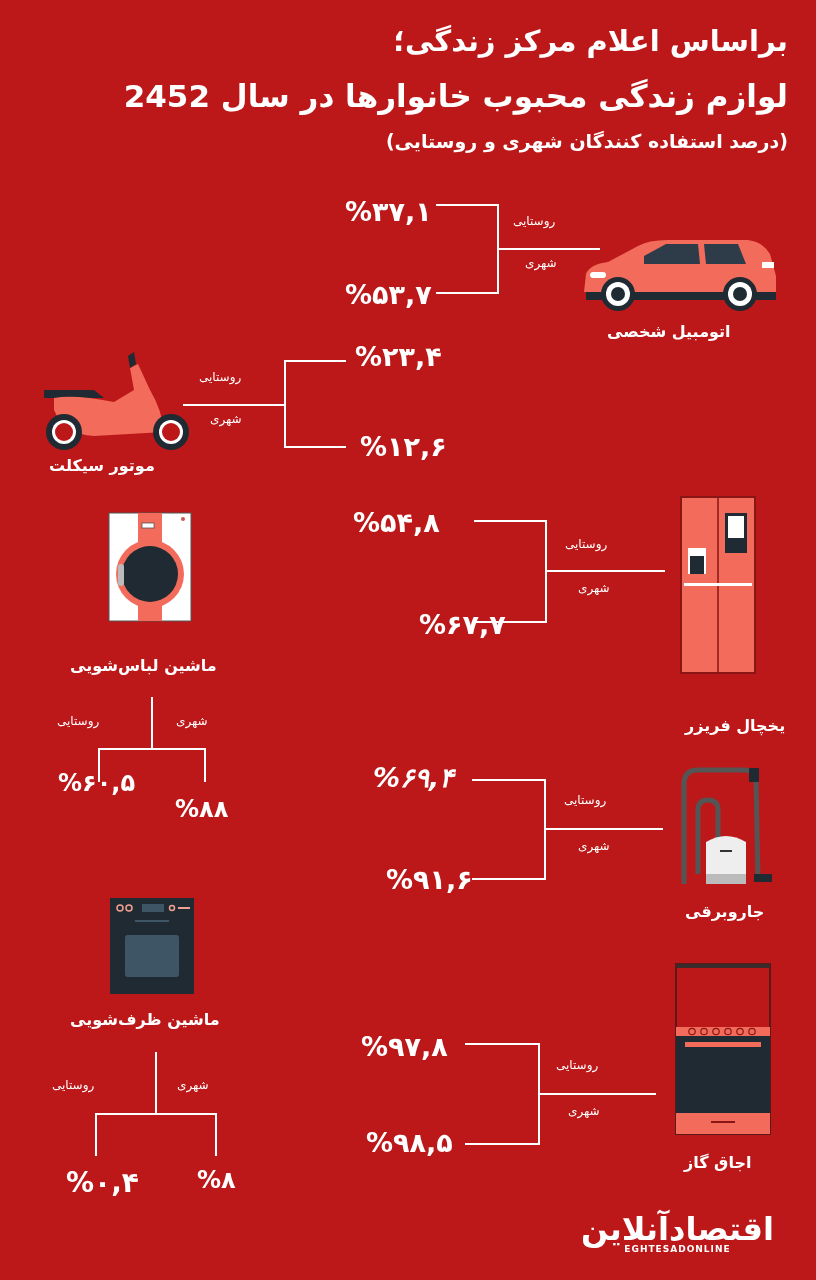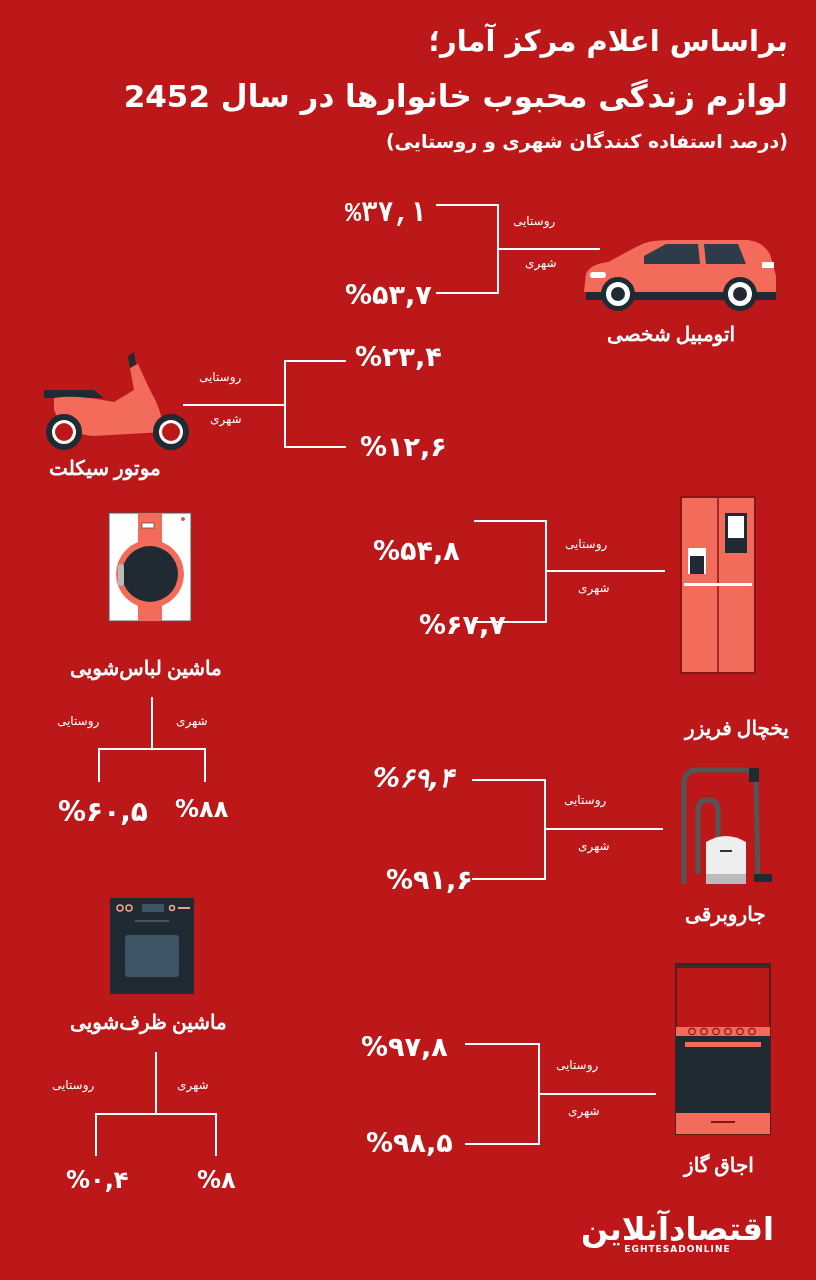--- a/index.html
+++ b/index.html
@@ -4,35 +4,35 @@
 <style>
   html, body { margin:0; padding:0; }
   body { width:816px; height:1280px; background:#bc1819; position:relative; overflow:hidden;
          font-family:"DejaVu Sans", sans-serif; color:#fff; direction:rtl; }
   .abs { position:absolute; }
   .title1 { right:28px; top:24px; font-size:29px; font-weight:bold; white-space:nowrap; }
   .title2 { right:28px; top:78px; font-size:31px; font-weight:bold; white-space:nowrap; }
   .title3 { right:28px; top:130px; font-size:19px; font-weight:bold; white-space:nowrap; }
   .pct { font-size:27px; font-weight:bold; white-space:nowrap; direction:rtl; }
   .lbl { font-size:12px; font-weight:normal; white-space:nowrap;text-align:center; }
-  .name { font-size:20px; font-weight:bold; white-space:nowrap;font-family:Liberation Serif, serif; }
+  .name { font-size:16px; font-weight:bold; white-space:nowrap; }
   .ln { background:#fff; position:absolute; }
   .logo { right:42px; top:1210px; text-align:center; }
   .logo .fa { font-size:32px; font-weight:bold; letter-spacing:-1px; }
   .logo .en { font-size:9px; font-weight:bold; letter-spacing:1px; direction:ltr; margin-top:-4px; }
 </style>
 </head>
 <body>
 
-<div class="abs title1">براساس اعلام مرکز آمار؛</div>
+<div class="abs title1">براساس اعلام مرکز زندگی؛</div>
 <div class="abs title2">لوازم زندگی محبوب خانوارها در سال 2452</div>
 <div class="abs title3">(درصد استفاده کنندگان شهری و روستایی)</div>
 
 <div>
-  <div class="abs pct" style="left:345px;top:196px;font-family:Liberation Mono, monospace;">%۳۷,۱</div>
+  <div class="abs pct" style="left:345px;top:196px;">%۳۷,۱</div>
   <div class="abs pct" style="left:345px;top:279px;">%۵۳,۷</div>
   <div class="ln" style="left:436px;top:204px;width:63px;height:2px;"></div>
   <div class="ln" style="left:436px;top:292px;width:63px;height:2px;"></div>
   <div class="ln" style="left:497px;top:204px;width:2px;height:90px;"></div>
   <div class="ln" style="left:497px;top:248px;width:103px;height:2px;"></div>
   <div class="abs lbl" style="left:513px;top:214px;">روستایی</div>
   <div class="abs lbl" style="left:525px;top:256px;">شهری</div>
   <svg class="abs" style="left:578px;top:234px;" width="204" height="80" viewBox="0 0 204 80">
     <path d="M6 58 L8 40 Q12 30 30 28 L60 12 Q70 6 90 6 L170 6 Q185 8 192 20 L198 42 L198 60 Z" fill="#f26b5b"></path>
     <path d="M66 22 L88 10 L120 10 L122 30 L66 30 Z" fill="#2d3c48"></path>
@@ -67,21 +67,21 @@
   <div class="ln" style="left:284px;top:360px;width:2px;height:88px;"></div>
   <div class="ln" style="left:284px;top:360px;width:62px;height:2px;"></div>
   <div class="ln" style="left:284px;top:446px;width:62px;height:2px;"></div>
   <div class="abs lbl" style="left:199px;top:370px;">روستایی</div>
   <div class="abs lbl" style="left:210px;top:412px;">شهری</div>
   <div class="abs pct" style="left:355px;top:341px;">%۲۳,۴</div>
   <div class="abs pct" style="left:360px;top:431px;">%۱۲,۶</div>
 </div>
 
 <div>
-  <div class="abs pct" style="left:373px;top:507px;margin-top:28px;">%۵۴,۸</div>
+  <div class="abs pct" style="left:353px;top:507px;">%۵۴,۸</div>
   <div class="abs pct" style="left:376px;top:609px;margin-left:43px;">%۶۷,۷</div>
   <div class="ln" style="left:474px;top:520px;width:72px;height:2px;"></div>
   <div class="ln" style="left:474px;top:621px;width:72px;height:2px;"></div>
   <div class="ln" style="left:545px;top:520px;width:2px;height:103px;"></div>
   <div class="ln" style="left:545px;top:570px;width:120px;height:2px;"></div>
   <div class="abs lbl" style="left:565px;top:537px;">روستایی</div>
   <div class="abs lbl" style="left:578px;top:581px;">شهری</div>
   <svg class="abs" style="left:680px;top:496px;" width="76" height="178" viewBox="0 0 76 178">
     <rect x="1" y="1" width="74" height="176" fill="#f26b5b" stroke="#8a1515" stroke-width="2"></rect>
     <line x1="38" y1="1" x2="38" y2="177" stroke="#8a1515" stroke-width="1.5"></line>
@@ -104,21 +104,21 @@
     <rect x="34" y="11" width="12" height="5" fill="#fff" stroke="#555" stroke-width="0.8"></rect>
     <circle cx="75" cy="7" r="2" fill="#c55"></circle>
   </svg>
   <div class="abs name" style="left:70px;top:656px;">ماشین لباس‌شویی</div>
   <div class="ln" style="left:151px;top:697px;width:2px;height:52px;"></div>
   <div class="ln" style="left:98px;top:748px;width:108px;height:2px;"></div>
   <div class="ln" style="left:98px;top:748px;width:2px;height:34px;"></div>
   <div class="ln" style="left:204px;top:748px;width:2px;height:34px;"></div>
   <div class="abs lbl" style="left:57px;top:714px;">روستایی</div>
   <div class="abs lbl" style="left:176px;top:714px;">شهری</div>
-  <div class="abs pct" style="left:58px;top:795px;font-size:28px;">%۶۰,۵</div>
+  <div class="abs pct" style="left:58px;top:769px;font-size:24px;">%۶۰,۵</div>
   <div class="abs pct" style="left:175px;top:795px;font-size:24px;">%۸۸</div>
 </div>
 
 <div>
   <div class="abs pct" style="left:373px;top:762px;font-style:italic;">%۶۹,۴</div>
   <div class="abs pct" style="left:386px;top:864px;">%۹۱,۶</div>
   <div class="ln" style="left:472px;top:779px;width:73px;height:2px;"></div>
   <div class="ln" style="left:472px;top:878px;width:73px;height:2px;"></div>
   <div class="ln" style="left:544px;top:779px;width:2px;height:101px;"></div>
   <div class="ln" style="left:544px;top:828px;width:119px;height:2px;"></div>
@@ -147,21 +147,21 @@
     <rect x="25" y="22" width="34" height="2" fill="#3e5566"></rect>
     <rect x="15" y="37" width="54" height="42" rx="3" fill="#3e5566"></rect>
   </svg>
   <div class="abs name" style="left:70px;top:1010px;">ماشین ظرف‌شویی</div>
   <div class="ln" style="left:155px;top:1052px;width:2px;height:63px;"></div>
   <div class="ln" style="left:95px;top:1113px;width:122px;height:2px;"></div>
   <div class="ln" style="left:95px;top:1113px;width:2px;height:43px;"></div>
   <div class="ln" style="left:215px;top:1113px;width:2px;height:43px;"></div>
   <div class="abs lbl" style="left:52px;top:1078px;">روستایی</div>
   <div class="abs lbl" style="left:177px;top:1078px;">شهری</div>
-  <div class="abs pct" style="left:66px;top:1166px;font-size:24px;">%۰,۴</div>
+  <div class="abs pct" style="left:66px;top:1166px;font-size:28px;">%۰,۴</div>
   <div class="abs pct" style="left:197px;top:1166px;font-size:24px;">%۸</div>
 </div>
 
 <div>
   <div class="abs pct" style="left:361px;top:1031px;">%۹۷,۸</div>
   <div class="abs pct" style="left:366px;top:1127px;">%۹۸,۵</div>
   <div class="ln" style="left:465px;top:1043px;width:74px;height:2px;"></div>
   <div class="ln" style="left:465px;top:1143px;width:74px;height:2px;"></div>
   <div class="ln" style="left:538px;top:1043px;width:2px;height:102px;"></div>
   <div class="ln" style="left:538px;top:1093px;width:118px;height:2px;"></div>

